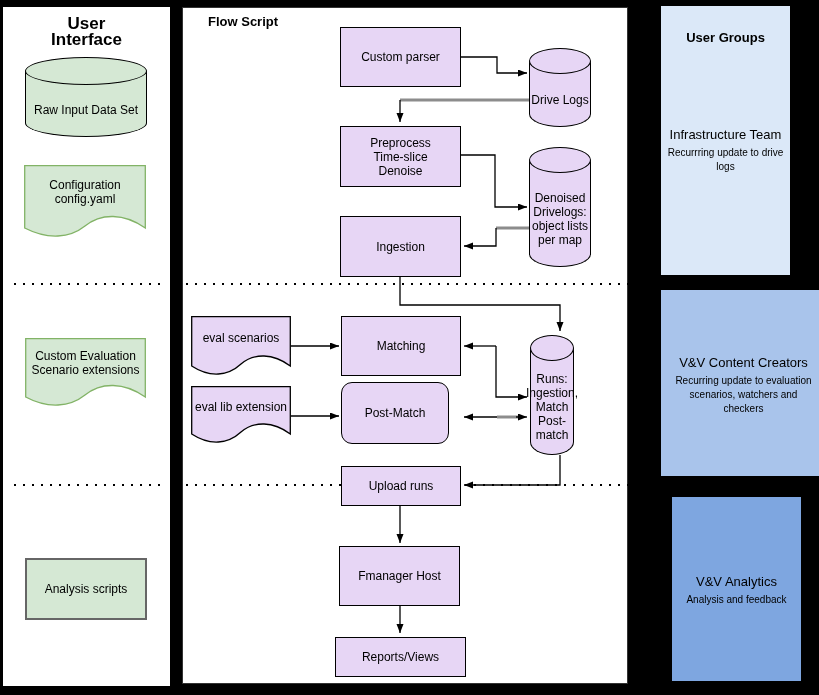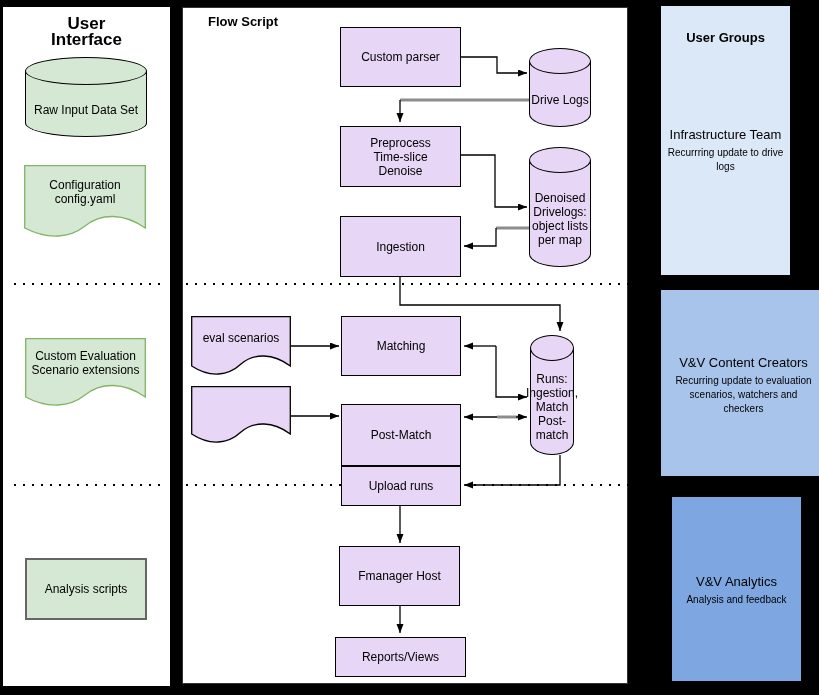--- a/index.html
+++ b/index.html
@@ -145,23 +145,24 @@
   </div>
 
   <div class="node rect purple" style="left:341px;top:316px;width:120px;height:60px;">
     <span>Matching</span>
   </div>
 
   <div class="node doc" style="left:191px;top:386px;width:100px;height:57px;">
     <svg class="doc-bg" viewBox="0 0 100 57" preserveAspectRatio="none">
       <path d="M0.7,0.7 H99.3 V48 C82,35 63,35 50,46 C37,58 19,60 0.7,48 Z" fill="#e7d6f5" stroke="#000" stroke-width="1.3"></path>
     </svg>
-  </div>
-
-  <div class="node rect purple" style="left:341px;top:404px;width:120px;height:62px;">
+    <div class="doc-label">eval lib extension</div>
+  </div>
+
+  <div class="node rect purple" style="left:341px;top:382px;width:108px;height:62px;border-radius:11px;">
     <span>Post-Match</span>
   </div>
 
   <div class="node cyl purple" style="left:530px;top:335px;width:44px;height:120px;">
     <div class="cyl-top"></div>
     <div class="cyl-body"></div>
     <div class="cyl-label">Runs:
 Ingestion,
 Match
 Post-

